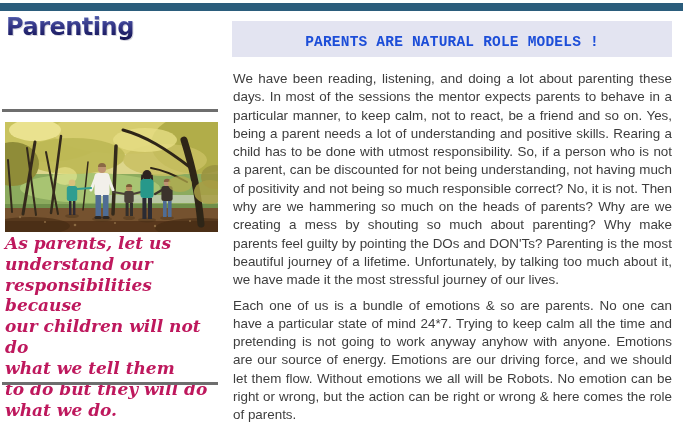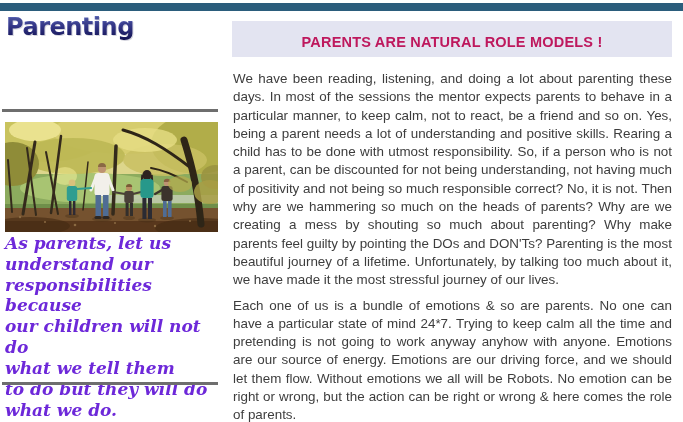--- a/index.html
+++ b/index.html
@@ -33,25 +33,25 @@
   .title-box {
     position: absolute;
     left: 232px; top: 21px;
     width: 440px; height: 36px;
     background: #e3e4f1;
     display: flex;
     align-items: center;
     justify-content: center;
   }
   .title-text {
-    color: #be185d;
+    color: #1d4ed8;
     font-weight: bold;
     font-size: 14.5px;
     letter-spacing: 0.2px;
-    font-family: Liberation Sans, sans-serif;
+    font-family: Liberation Mono, monospace;
     margin-top: 6px;
   }
   .divider {
     position: absolute;
     left: 2px;
     width: 216px; height: 3px;
     background: #6e6e6e;
   }
   .divider-top { top: 109px; }
   .divider-bottom { top: 382px; }
@@ -63,21 +63,21 @@
   .photo svg { display: block; }
   .quote {
     position: absolute;
     left: 5px; top: 233px;
     width: 220px;
     font-family: "DejaVu Serif", serif;
     font-style: italic;
     font-weight: bold;
     font-size: 17px;
     line-height: 1.225;
-    color: #6d28d9;
+    color: #be185d;
     white-space: pre-line;
   }
   .article {
     position: absolute;
     left: 233px; top: 66px;
     width: 439px;
     font-size: 13.4px;
     line-height: 18.3px;
     color: #3d3d3d;
     text-align: justify;

